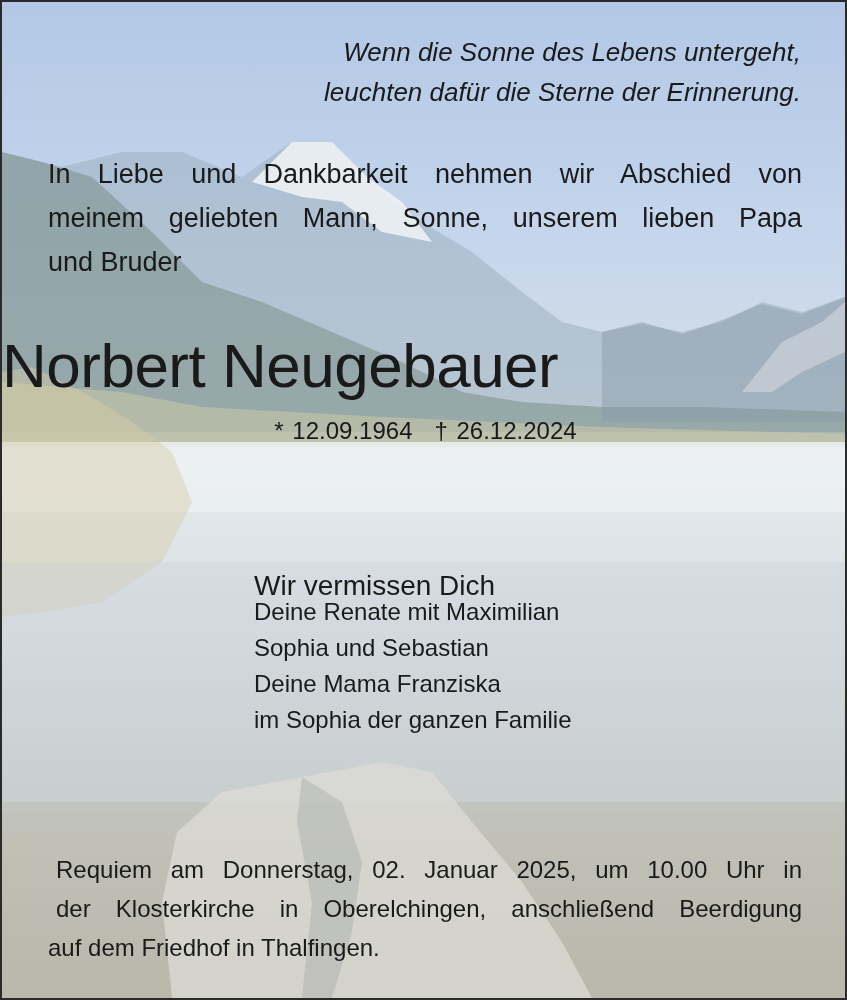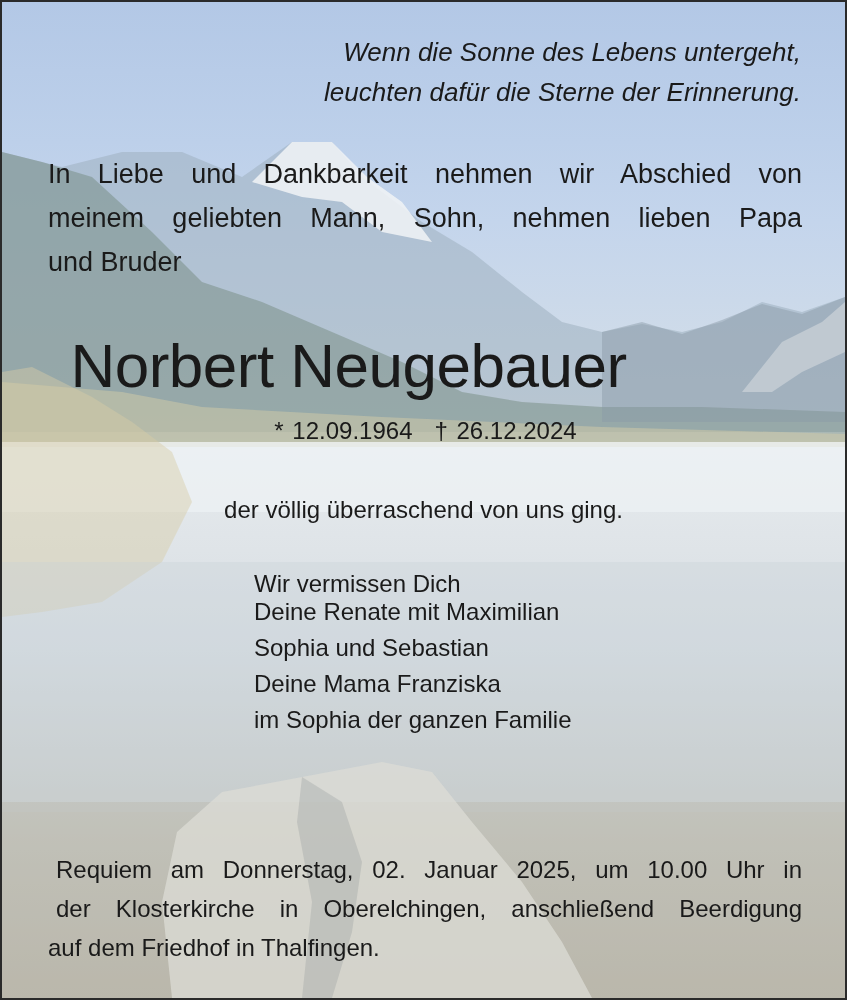--- a/index.html
+++ b/index.html
@@ -9,25 +9,25 @@
     border:2px solid #2a2a2a;
     font-family:Liberation Sans, sans-serif; color:#1a1a1a;
     overflow:hidden;
     background: linear-gradient(180deg, #b3c8e6 0%, #bdd0ea 14%, #c4d5ec 22%, #cbd9ea 30%, #d2dde8 38%, #d8e0e6 43%, #e6ebee 45%, #dfe4e8 55%, #d6dde2 65%, #cdd2d2 75%, #c5c6c0 85%, #bcb9ae 100%);
   }
   .bg { position:absolute; inset:0; }
   .txt { position:absolute; }
   .motto { right:44px; top:30px; text-align:right; font-style:italic; font-size:26px; line-height:40px; }
   .intro { left:46px; top:150px; width:754px; font-size:27px; line-height:44px; text-align:justify; text-align-last:left; }
   .intro .l2 { text-align:justify; text-align-last:justify; display:block; }
-  .name { left:0; width:693px; top:326px; text-align:center; font-size:62px; line-height:76px; letter-spacing:-0.5px; }
+  .name { left:0; width:693px; top:326px; font-size:62px; line-height:76px; letter-spacing:-0.5px; }
   .dates { left:0; width:843px; top:415px; text-align:center; font-size:24px; padding-left:2px; word-spacing:2px; }
   .dates span + span { margin-left:22px; }
   .passed { left:0; width:843px; top:494px; text-align:center; font-size:24px; }
-  .miss { left:252px; top:568px; font-size:24px; }
+  .miss { left:252px; top:568px; font-size:28px; }
   .family { left:252px; top:592px; font-size:24px; line-height:36px; }
   .requiem { left:46px; top:848px; width:754px; font-size:24px; line-height:39px; }
   .requiem .jl { display:block; text-align:justify; text-align-last:justify;margin-left:8px; }
   .requiem .ll { display:block; }
 </style>
 </head>
 <body>
 
 <div class="notice">
   <svg class="bg" width="843" height="996" viewBox="0 0 843 996" preserveAspectRatio="none">
@@ -55,31 +55,30 @@
     <path d="M300,775 L340,800 L360,860 L350,930 L330,996 L300,996 L310,900 L295,820 Z" fill="#9aa0a0" opacity="0.35"></path>
   </svg>
 
   <div class="txt motto">
     <div>Wenn die Sonne des Lebens untergeht,</div>
     <div>leuchten dafür die Sterne der Erinnerung.</div>
   </div>
 
   <div class="txt intro">
     <span class="l2">In Liebe und Dankbarkeit nehmen wir Abschied von</span>
-    <span class="l2">meinem geliebten Mann, Sohn, nehmen lieben Papa</span>
+    <span class="l2">meinem geliebten Mann, Sonne, unserem lieben Papa</span>
     <span style="display:block">und Bruder</span>
   </div>
 
   <div class="txt name">Norbert Neugebauer</div>
 
   <div class="txt dates">
     <span>* 12.09.1964</span><span>† 26.12.2024</span>
   </div>
 
-  <div class="txt passed">der völlig überraschend von uns ging.</div>
 
   <div class="txt miss">Wir vermissen Dich</div>
 
   <div class="txt family">
     <div>Deine Renate mit Maximilian</div>
     <div>Sophia und Sebastian</div>
     <div>Deine Mama Franziska</div>
     <div>im Sophia der ganzen Familie</div>
   </div>
 

